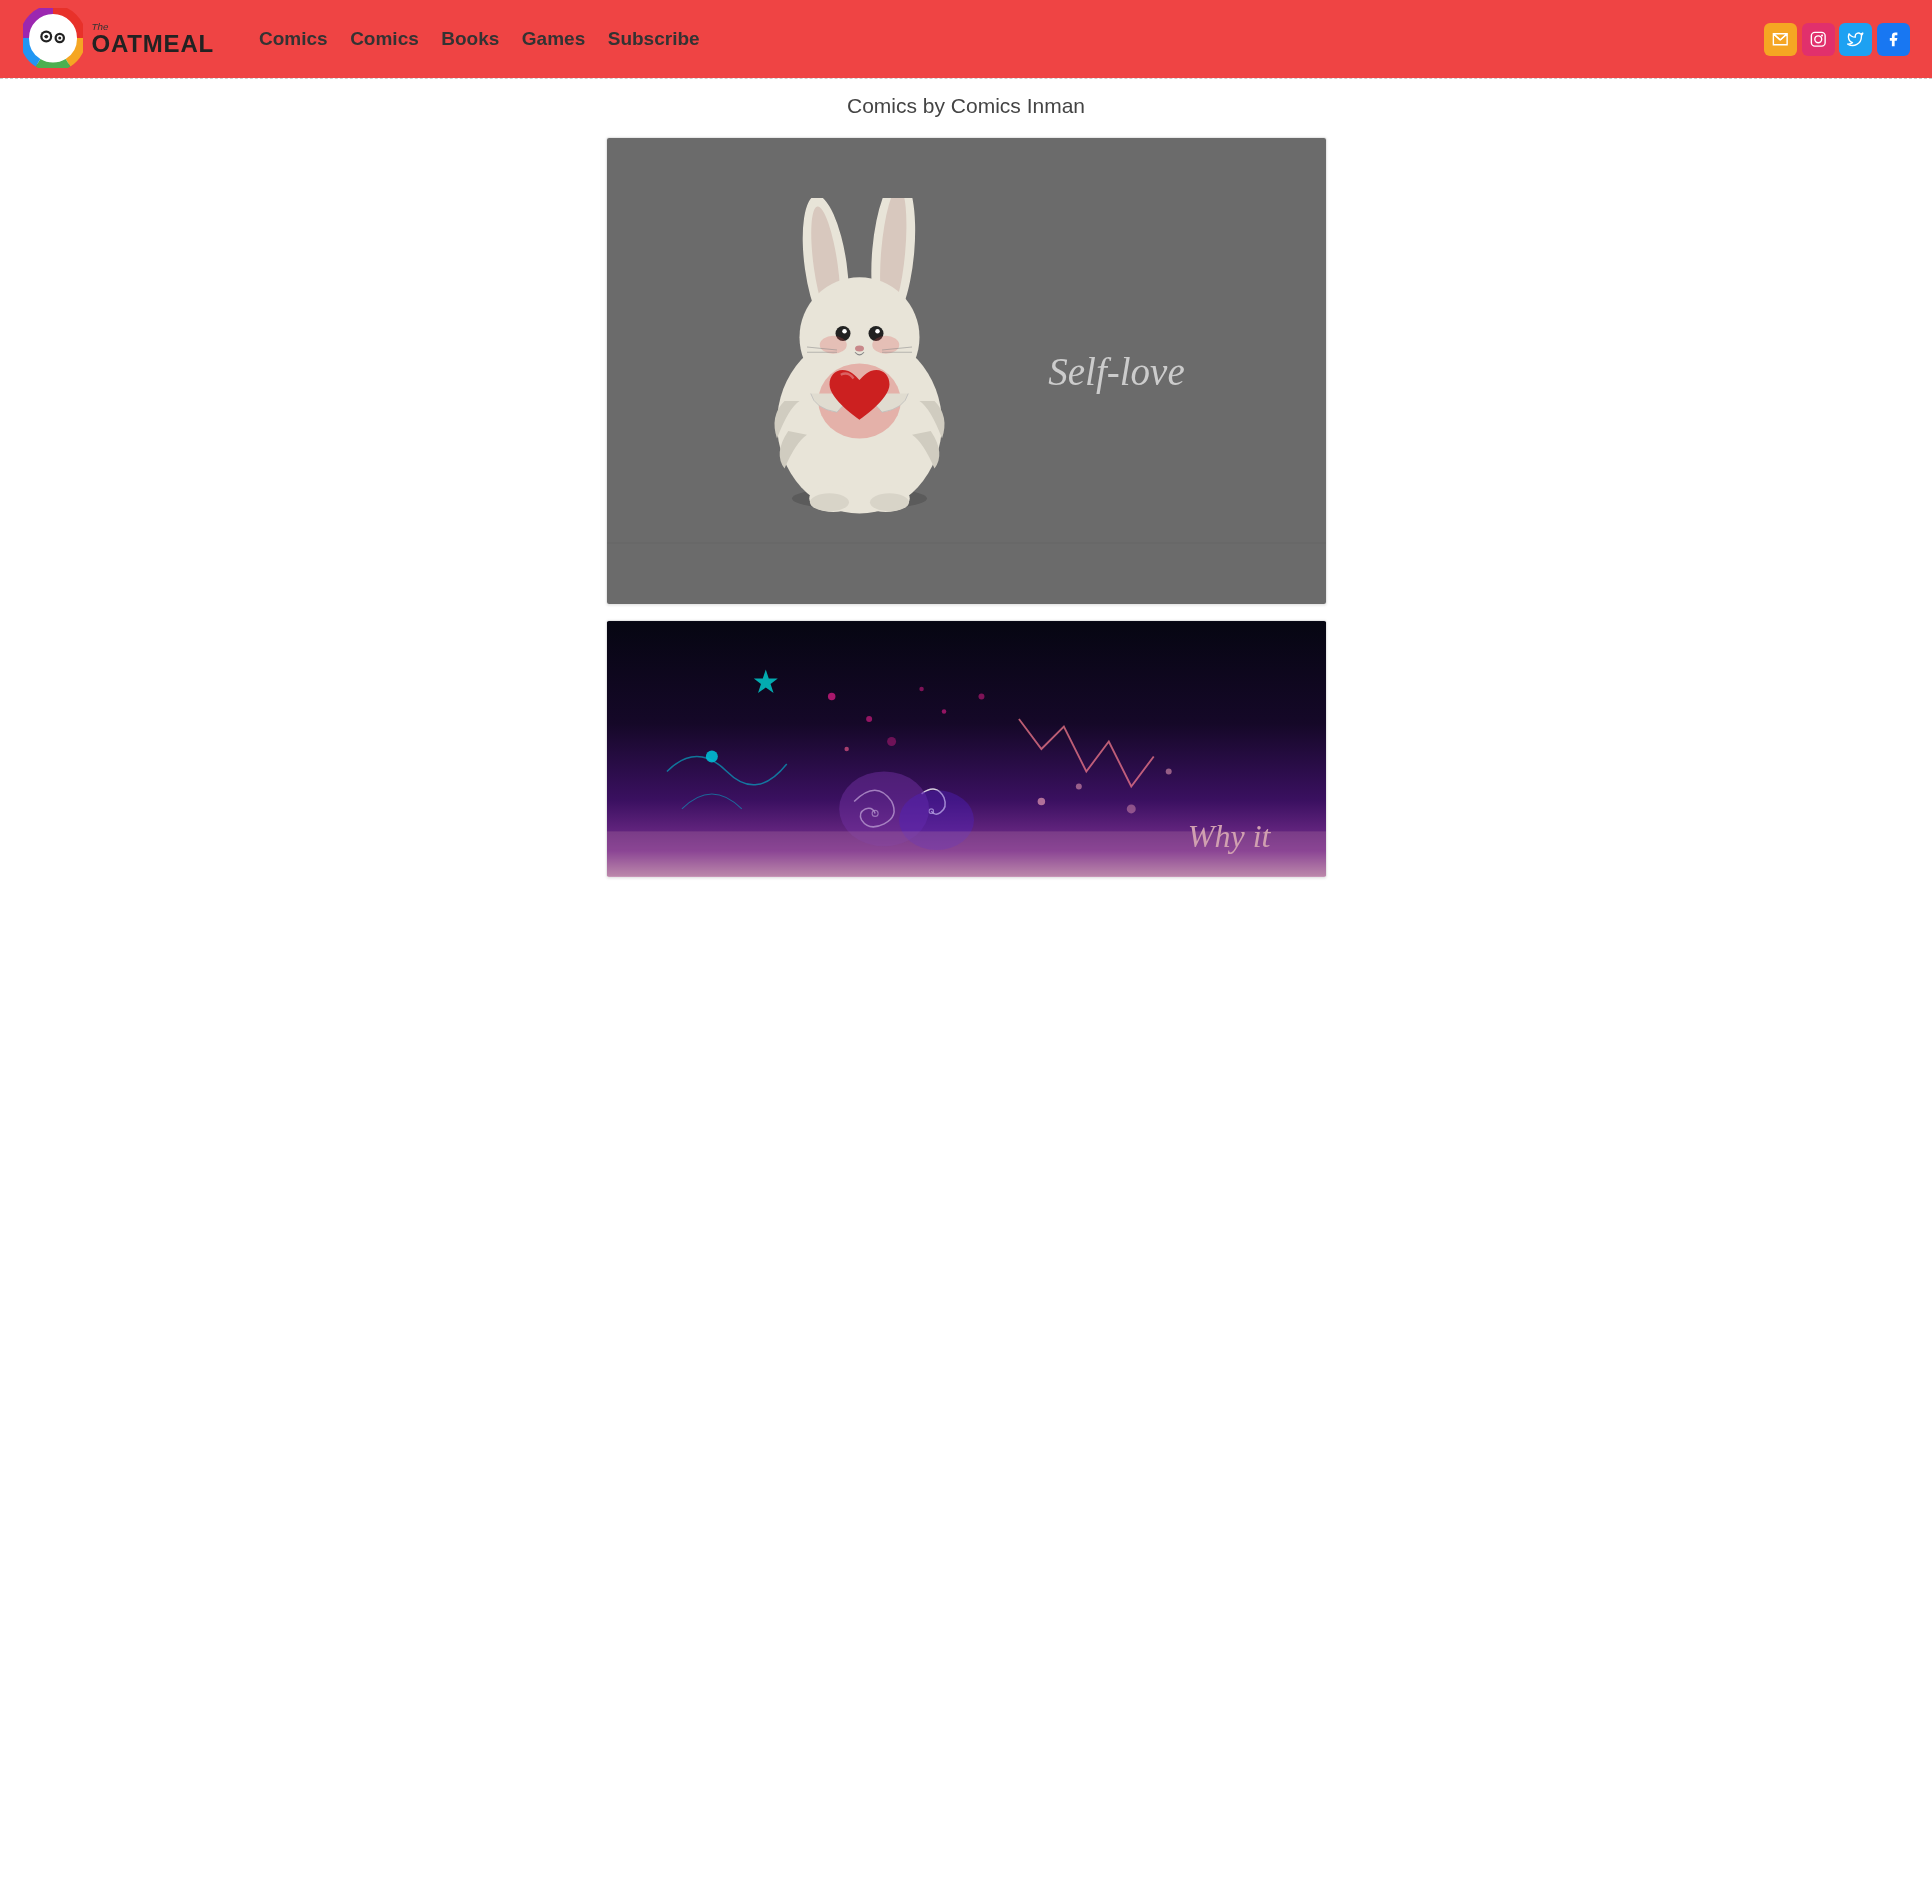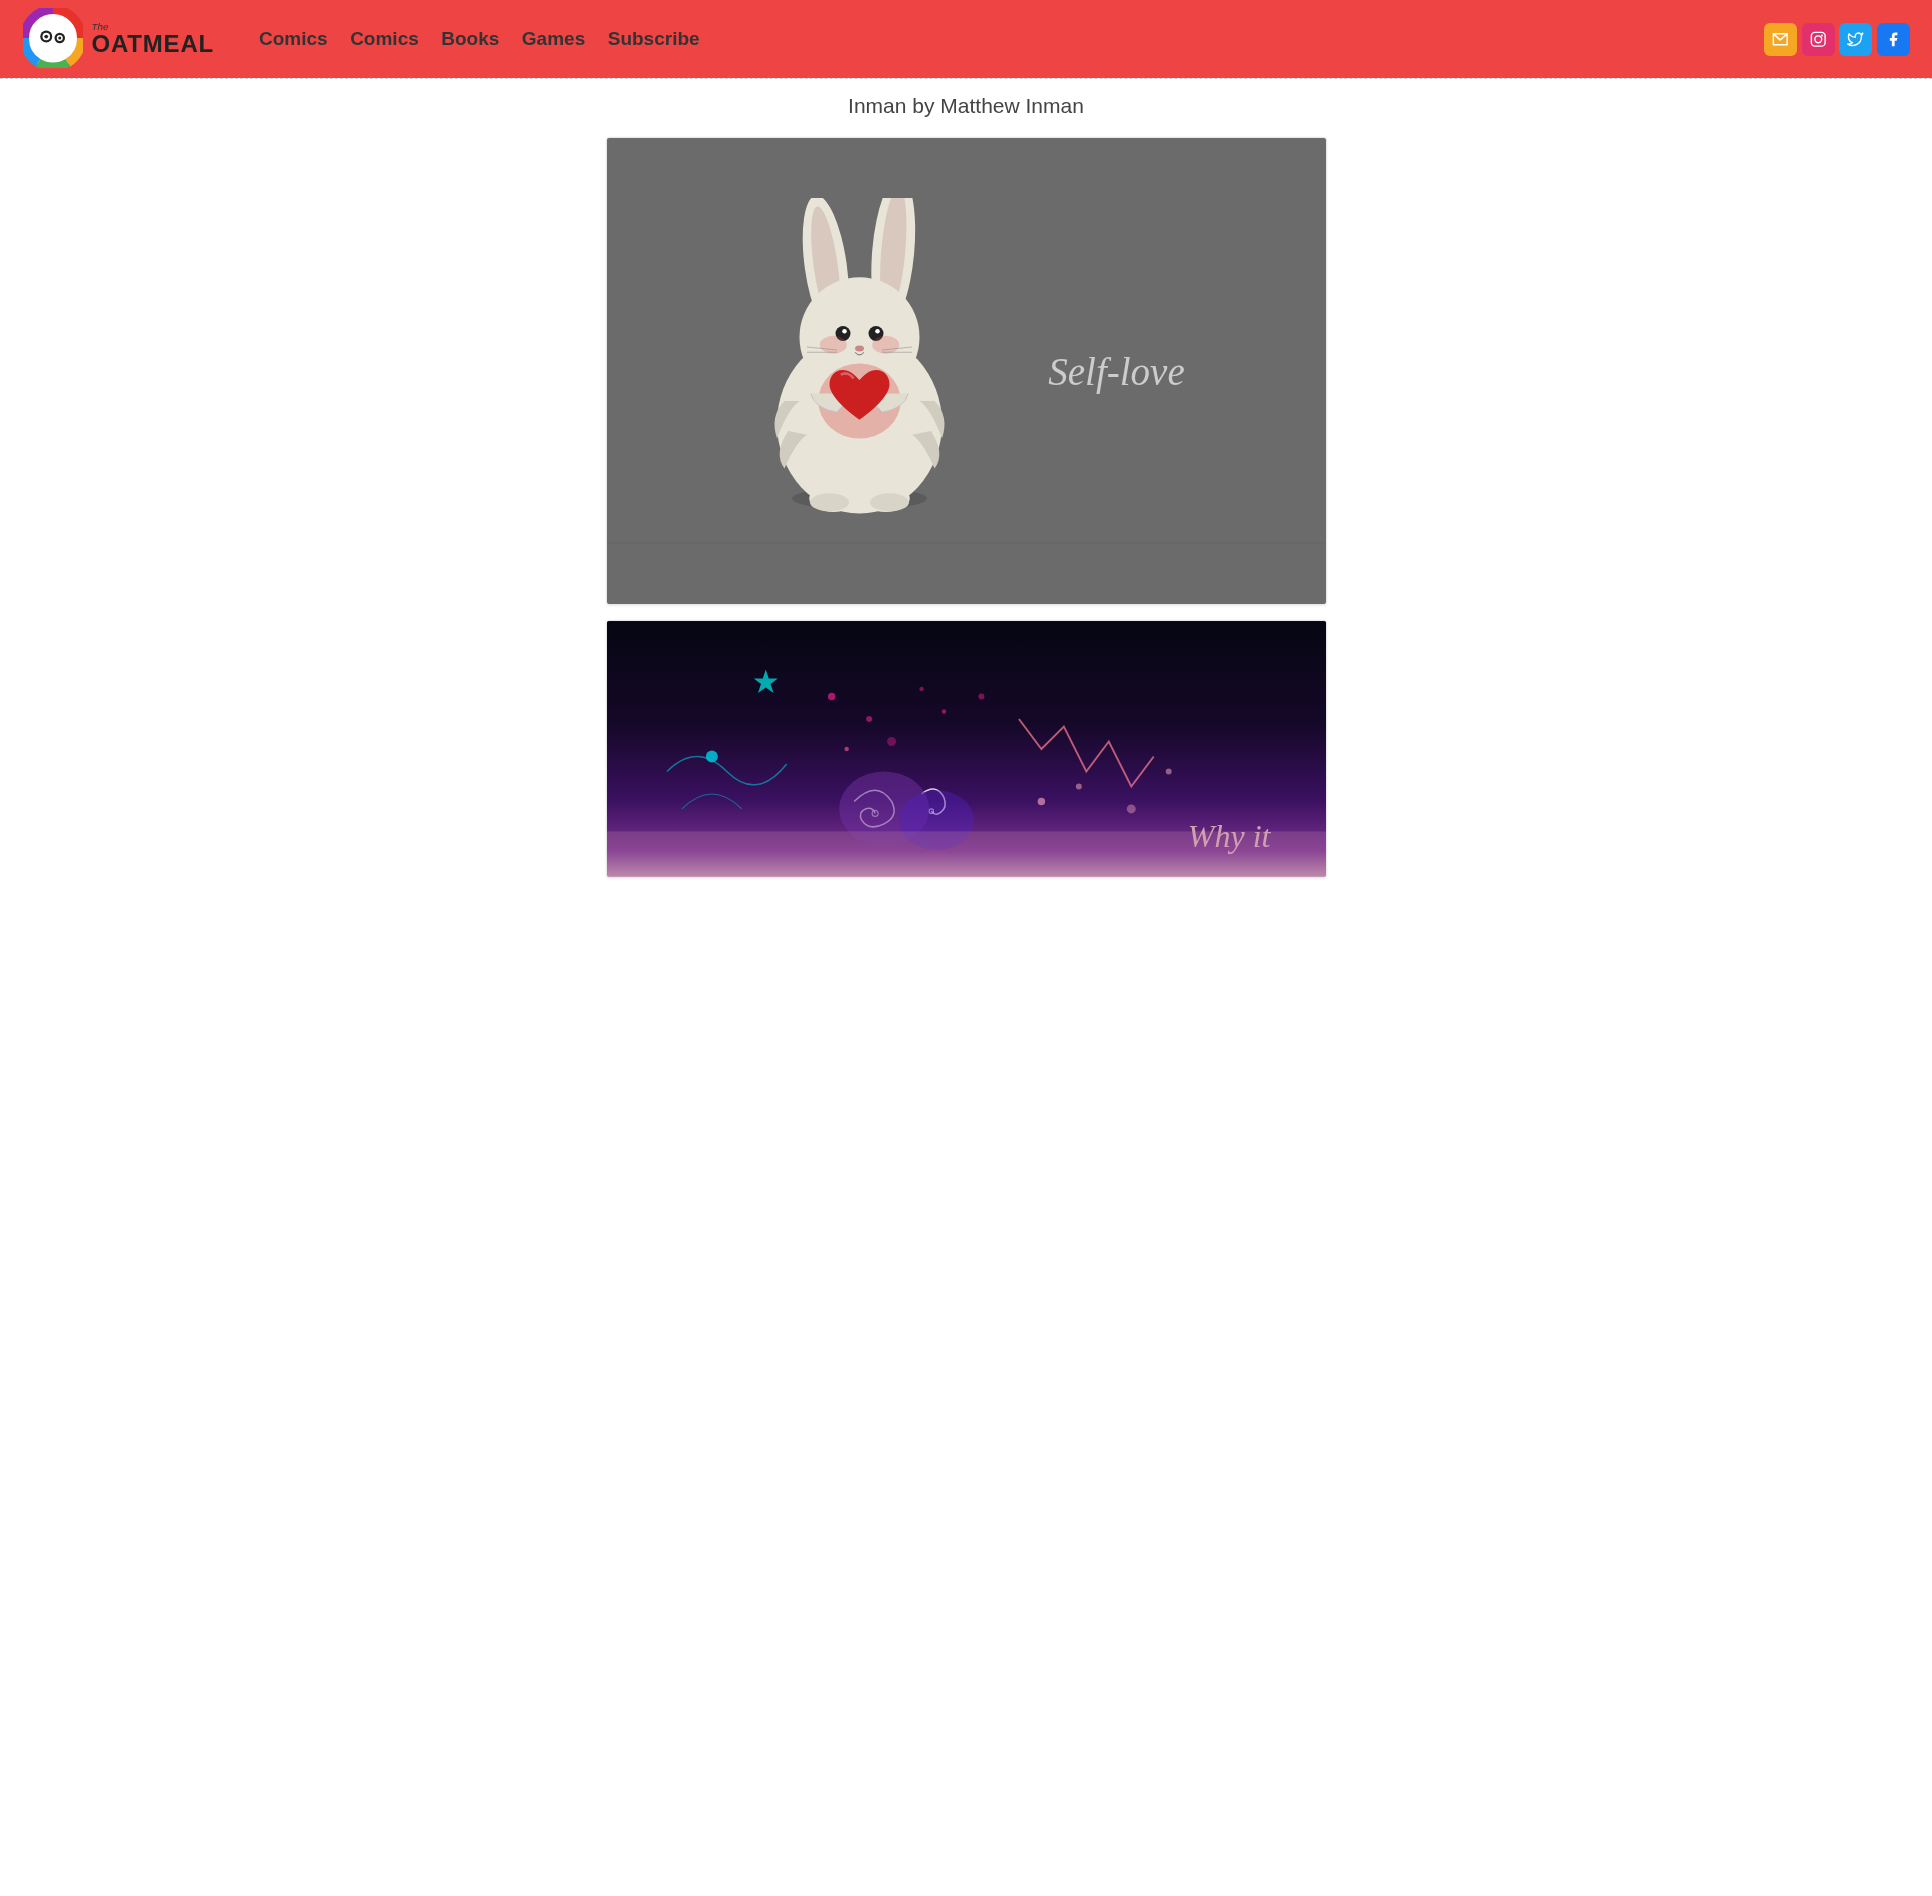--- a/index.html
+++ b/index.html
@@ -255,21 +255,21 @@
         <path d="M18 2h-3a5 5 0 00-5 5v3H7v4h3v8h4v-8h3l1-4h-4V7a1 1 0 011-1h3z" fill="white"></path>
       </svg>
     </a>
   </div>
 </header>
 
 <hr class="header-divider">
 
 <main class="main-content">
 
-  <h1 class="page-title">Inman by Matthew Inman</h1>
+  <h1 class="page-title">Comics by Comics Inman</h1>
 
   <div class="comic-card">
     <div class="comic1-bg">
       <div class="comic1-inner">
 
         <div class="bunny-container">
           <svg viewBox="0 0 300 420" class="bunny-svg">
 
             <ellipse cx="150" cy="400" rx="90" ry="15" fill="rgba(0,0,0,0.15)"></ellipse>
 

